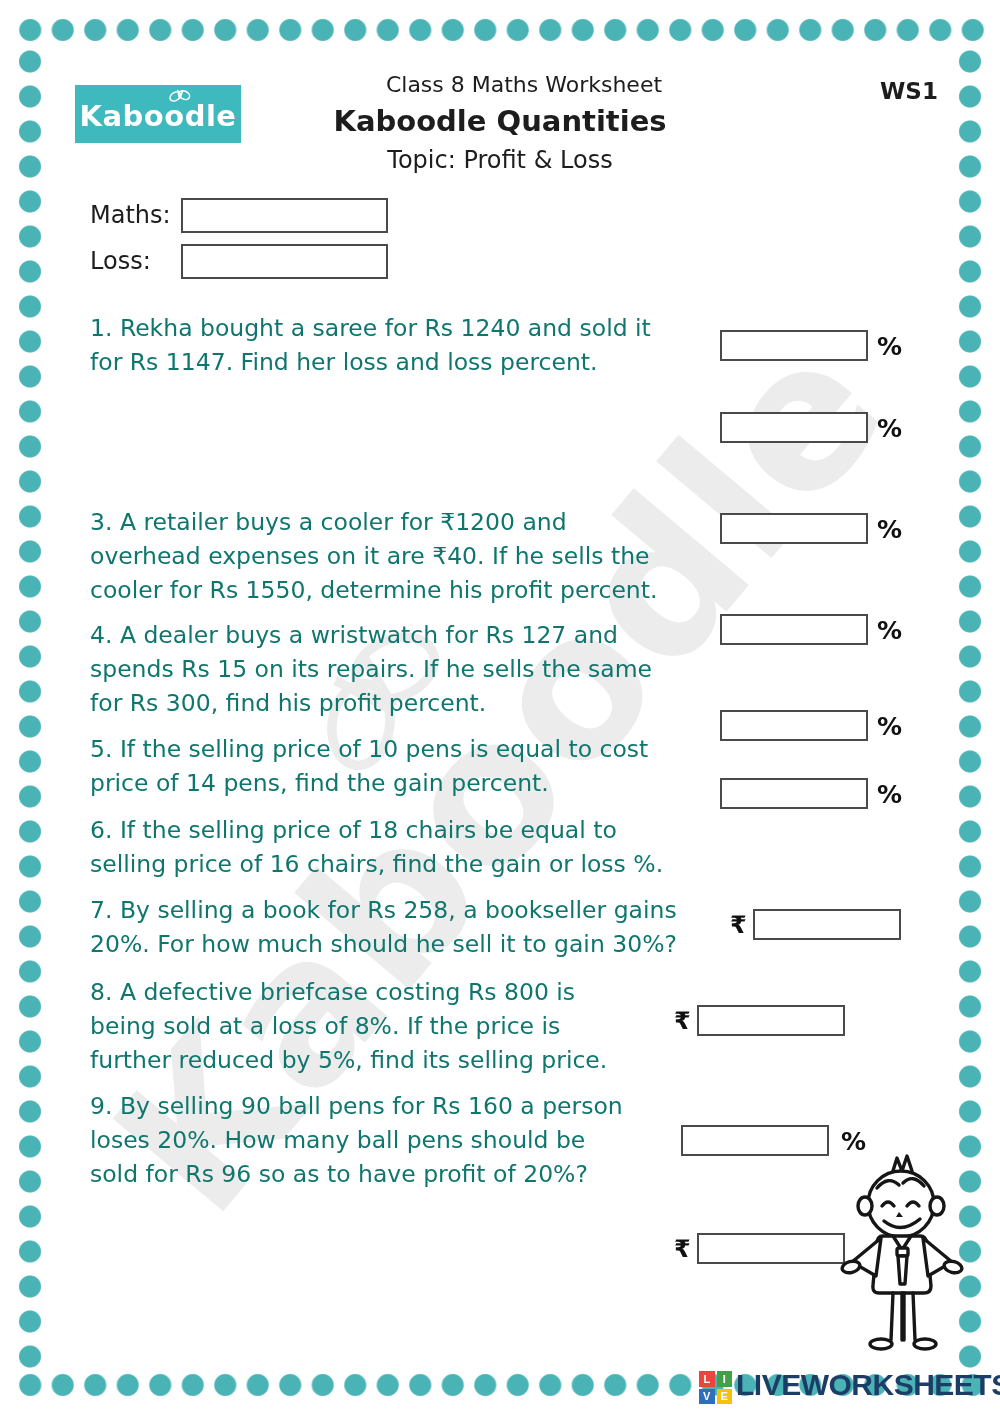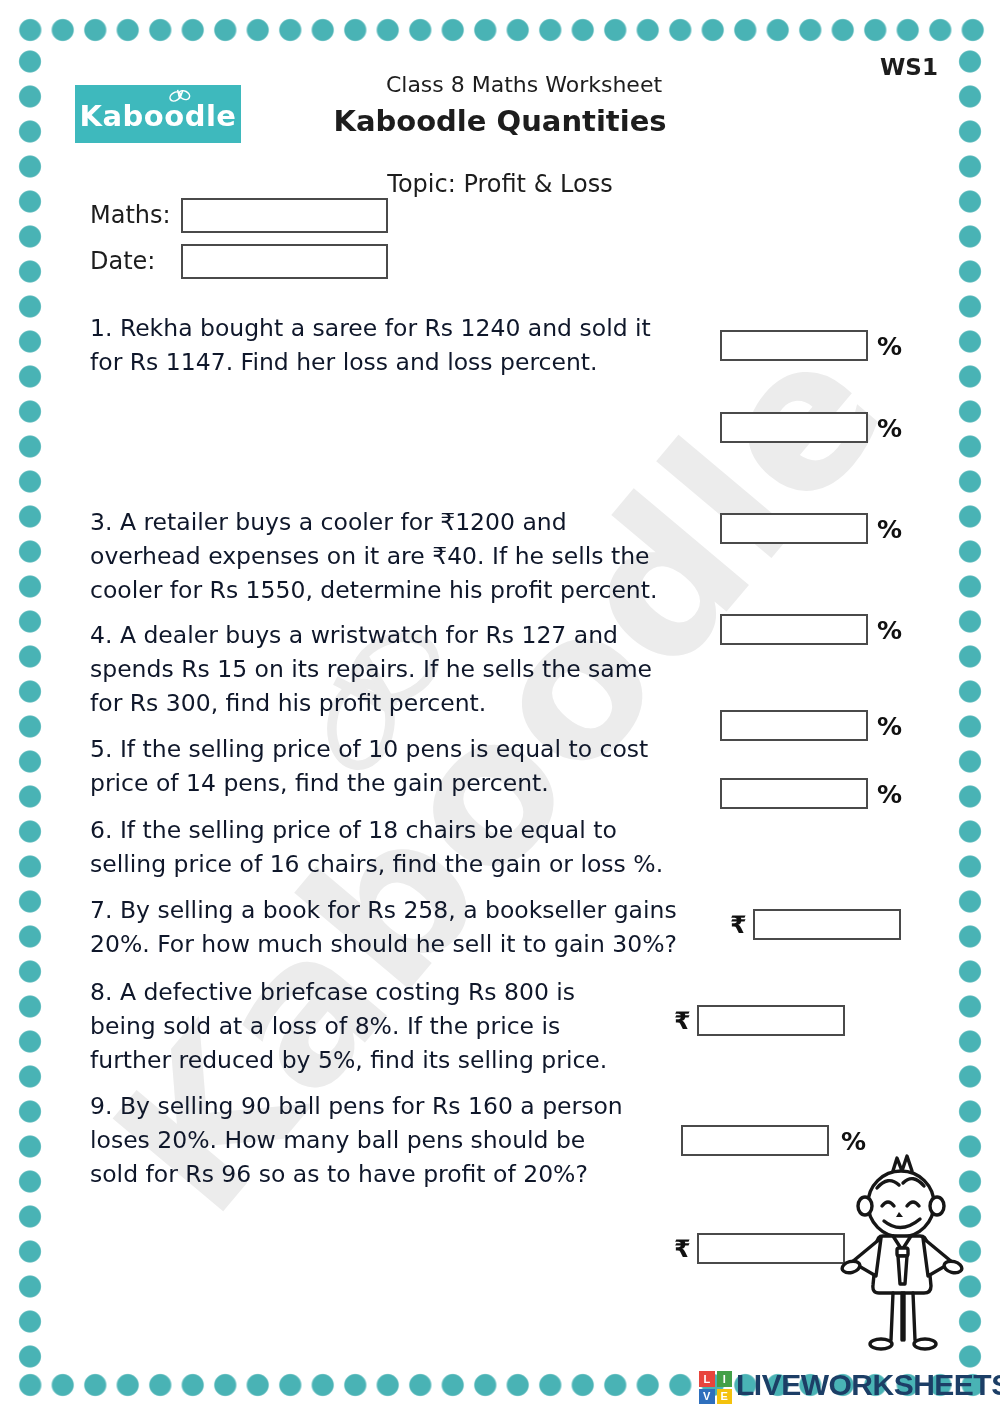--- a/index.html
+++ b/index.html
@@ -24,30 +24,30 @@
     font-size:198px;font-weight:600;color:#ececec;white-space:nowrap;letter-spacing:2px;}
   .watermark svg{position:absolute;left:40%;top:-92px;}
   
   .logo{position:absolute;left:75px;top:85px;width:166px;height:58px;background:#3eb9bd;z-index:2;}
   .logo .logo-text{position:absolute;left:0;top:14px;width:100%;text-align:center;
     color:#ffffff;font-size:29px;font-weight:600;letter-spacing:.5px;}
   .logo svg{position:absolute;left:92px;top:2px;}
   .h-line{position:absolute;left:0;width:100%;text-align:center;z-index:2;}
   .h1{top:72px;font-size:22px;font-weight:400;margin-left:24px;}
   .h2{top:104px;font-size:29px;font-weight:600;}
-  .h3{top:146px;font-size:24px;font-weight:500;margin-top:24px;}
-  .ws{position:absolute;left:880px;top:54px;font-size:23px;font-weight:600;z-index:2;}
+  .h3{top:146px;font-size:24px;font-weight:500;}
+  .ws{position:absolute;left:880px;top:78px;font-size:23px;font-weight:600;z-index:2;}
   
   .fld-label{position:absolute;left:90px;font-size:24px;font-weight:500;z-index:2;}
   .fld-input{position:absolute;left:181px;width:207px;height:35px;box-sizing:border-box;
     border:2px solid #4a4a4a;background:#fff;z-index:2;font-size:20px;padding:0 8px;
     font-family:"DejaVu Sans","Liberation Sans",sans-serif;}
   
   .q{position:absolute;left:90px;width:680px;font-size:23.5px;line-height:34px;
-    font-weight:500;white-space:pre-line;z-index:2;color:#0f172a;}
+    font-weight:500;white-space:pre-line;z-index:2;color:#0f766e;}
   .ansbox{position:absolute;width:148px;height:31px;box-sizing:border-box;z-index:2;
     border:2px solid #4a4a4a;background:#fff;font-size:20px;padding:0 6px;
     font-family:"DejaVu Sans","Liberation Sans",sans-serif;}
   .pct{position:absolute;font-size:25px;font-weight:700;color:#111;z-index:2;}
   .rupee{position:absolute;font-size:24px;font-weight:600;color:#111;z-index:2;}
   
   .man{position:absolute;left:836px;top:1154px;z-index:2;}
   
   .tiles{position:absolute;left:699px;top:1371px;width:33px;height:33px;z-index:3;
     display:grid;grid-template-columns:1fr 1fr;grid-template-rows:1fr 1fr;gap:2px;}
@@ -86,21 +86,21 @@
     </svg>
     <span class="logo-text">Kaboodle</span>
   </div>
   <div class="h-line h1">Class 8 Maths Worksheet</div>
   <div class="h-line h2">Kaboodle Quantities</div>
   <div class="h-line h3">Topic: Profit &amp; Loss</div>
   <div class="ws">WS1</div>
 
   <div class="fld-label" style="top:201px">Maths:</div>
   <input class="fld-input" style="top: 198px;" value="">
-  <div class="fld-label" style="top:247px">Date:</div>
+  <div class="fld-label" style="top:247px">Loss:</div>
   <input class="fld-input" style="top: 244px;" value="">
 
   <div class="q" style="top:311px">1. Rekha bought a saree for Rs 1240 and sold it
 for Rs 1147. Find her loss and loss percent.</div>
   <div class="q" style="top:505px">3. A retailer buys a cooler for ₹1200 and
 overhead expenses on it are ₹40. If he sells the
 cooler for Rs 1550, determine his profit percent.</div>
   <div class="q" style="top:618px">4. A dealer buys a wristwatch for Rs 127 and
 spends Rs 15 on its repairs. If he sells the same
 for Rs 300, find his profit percent.</div>

